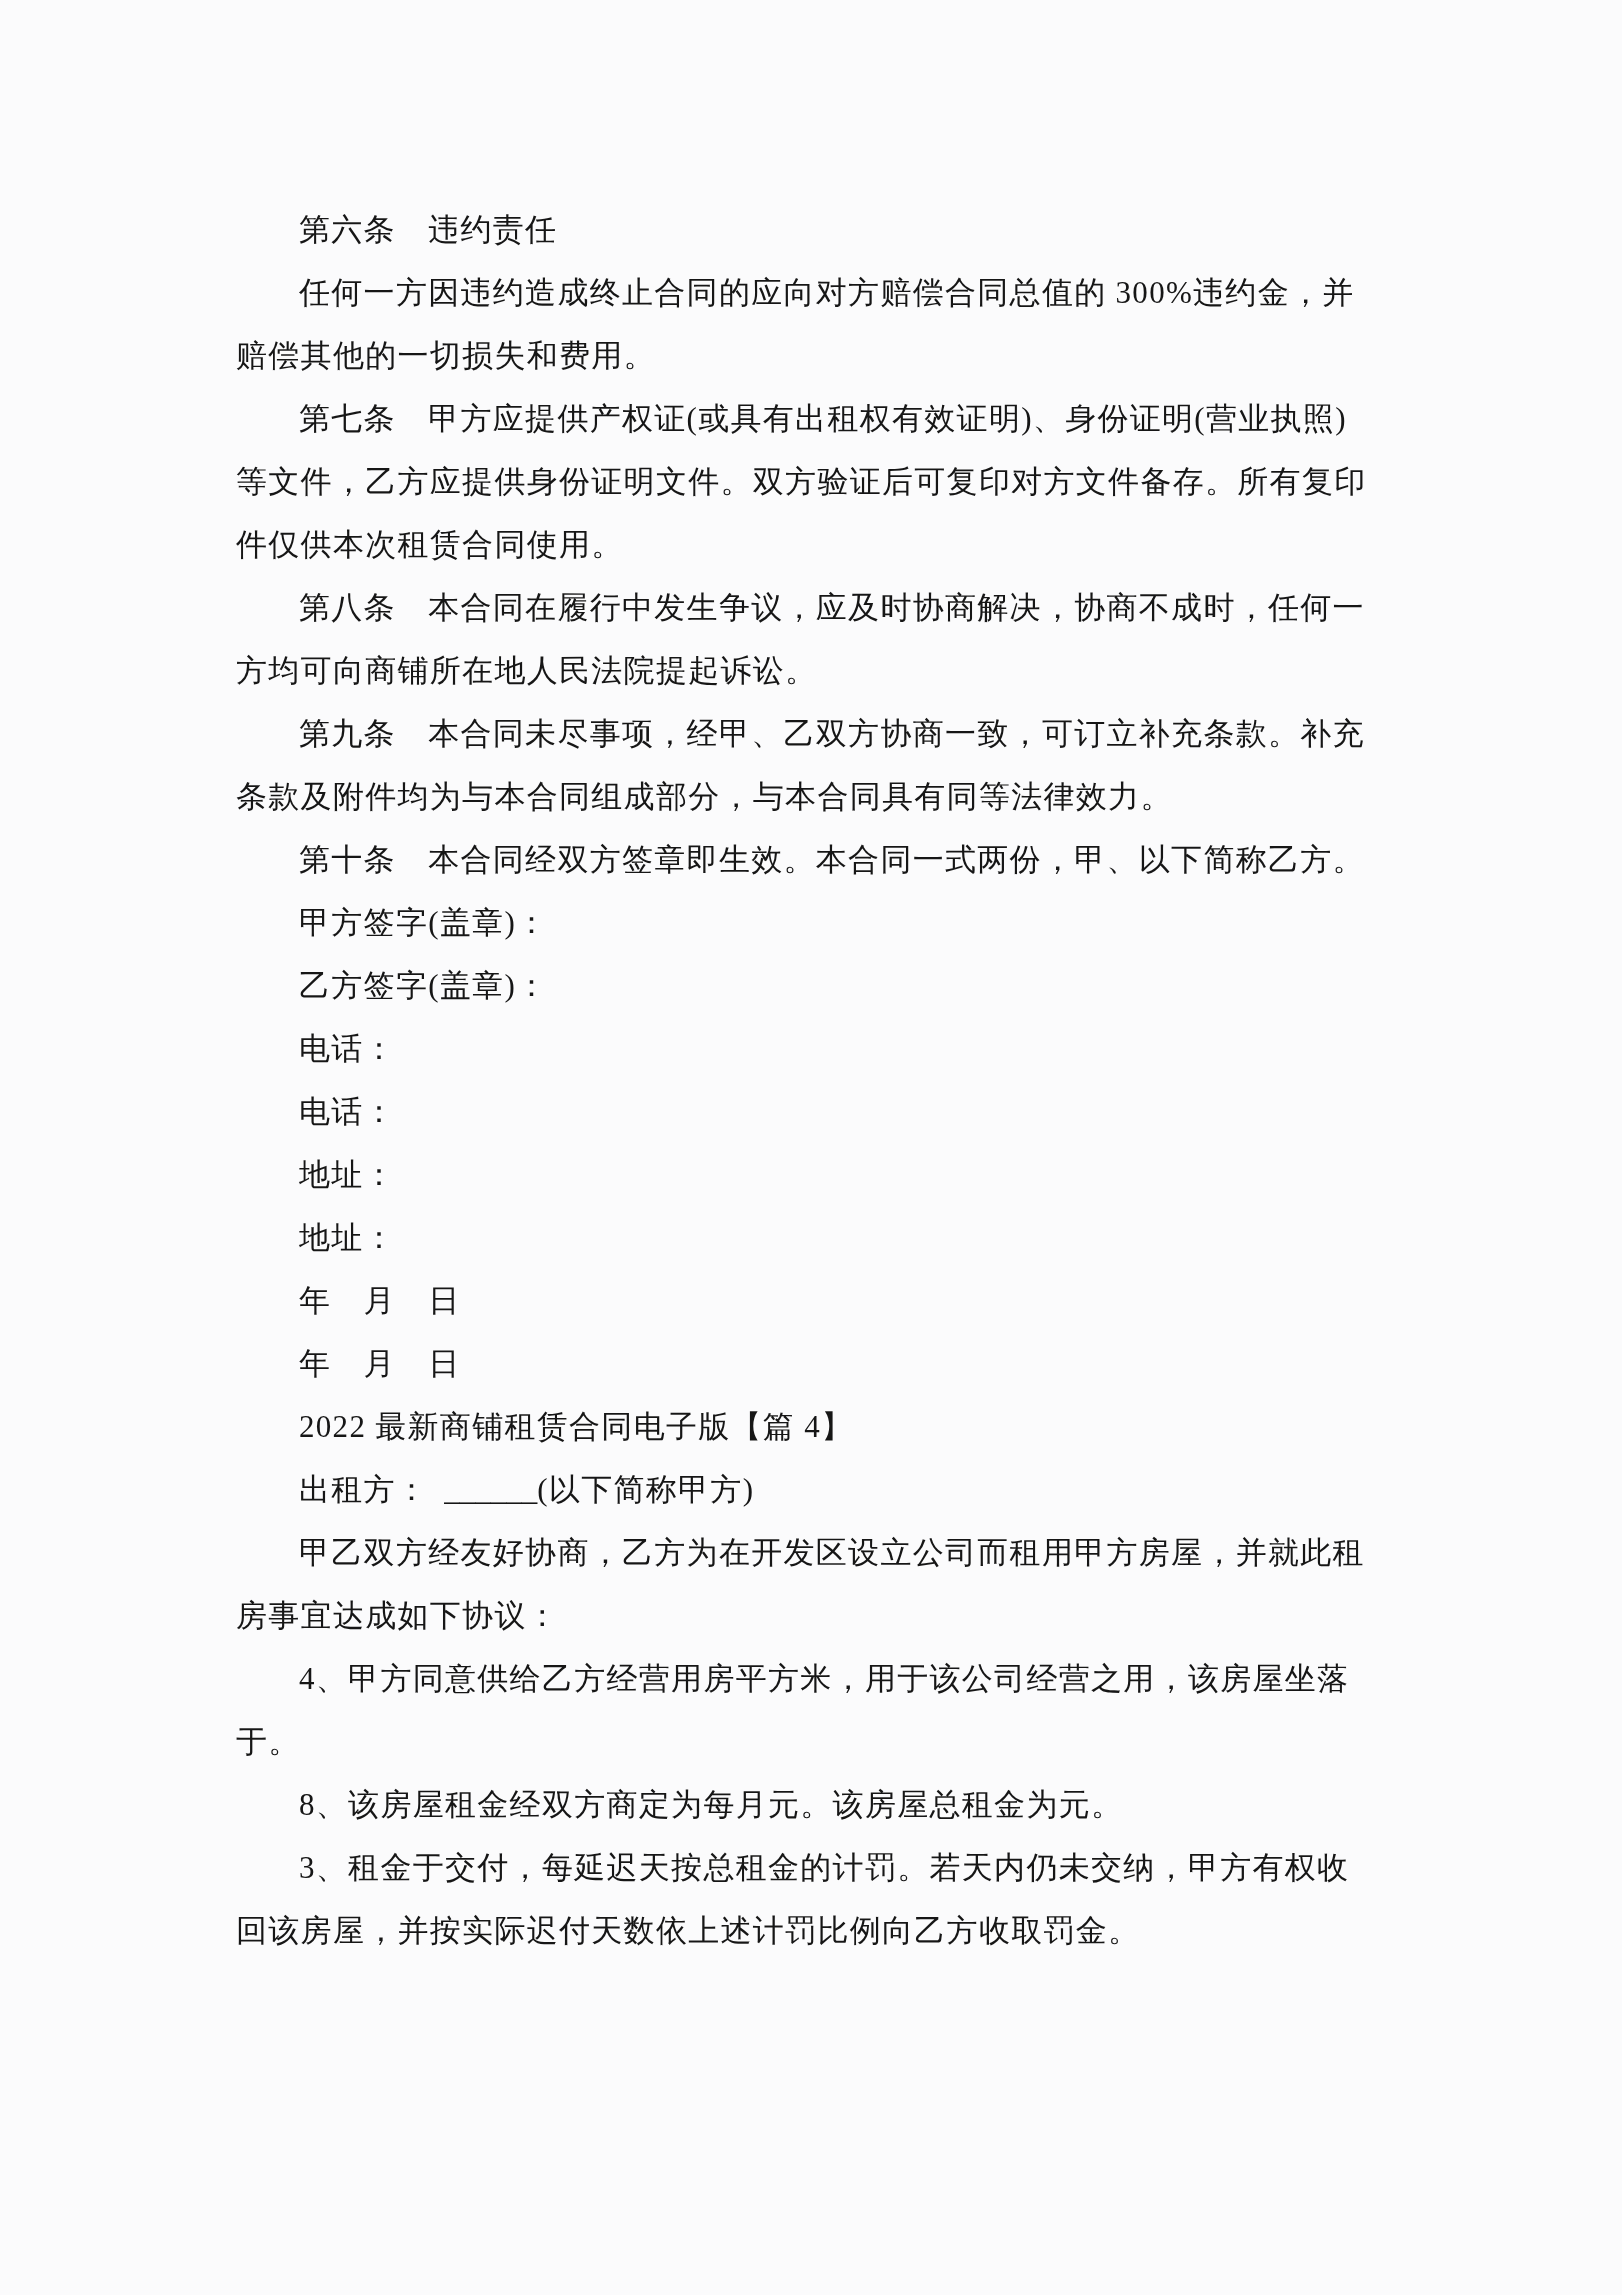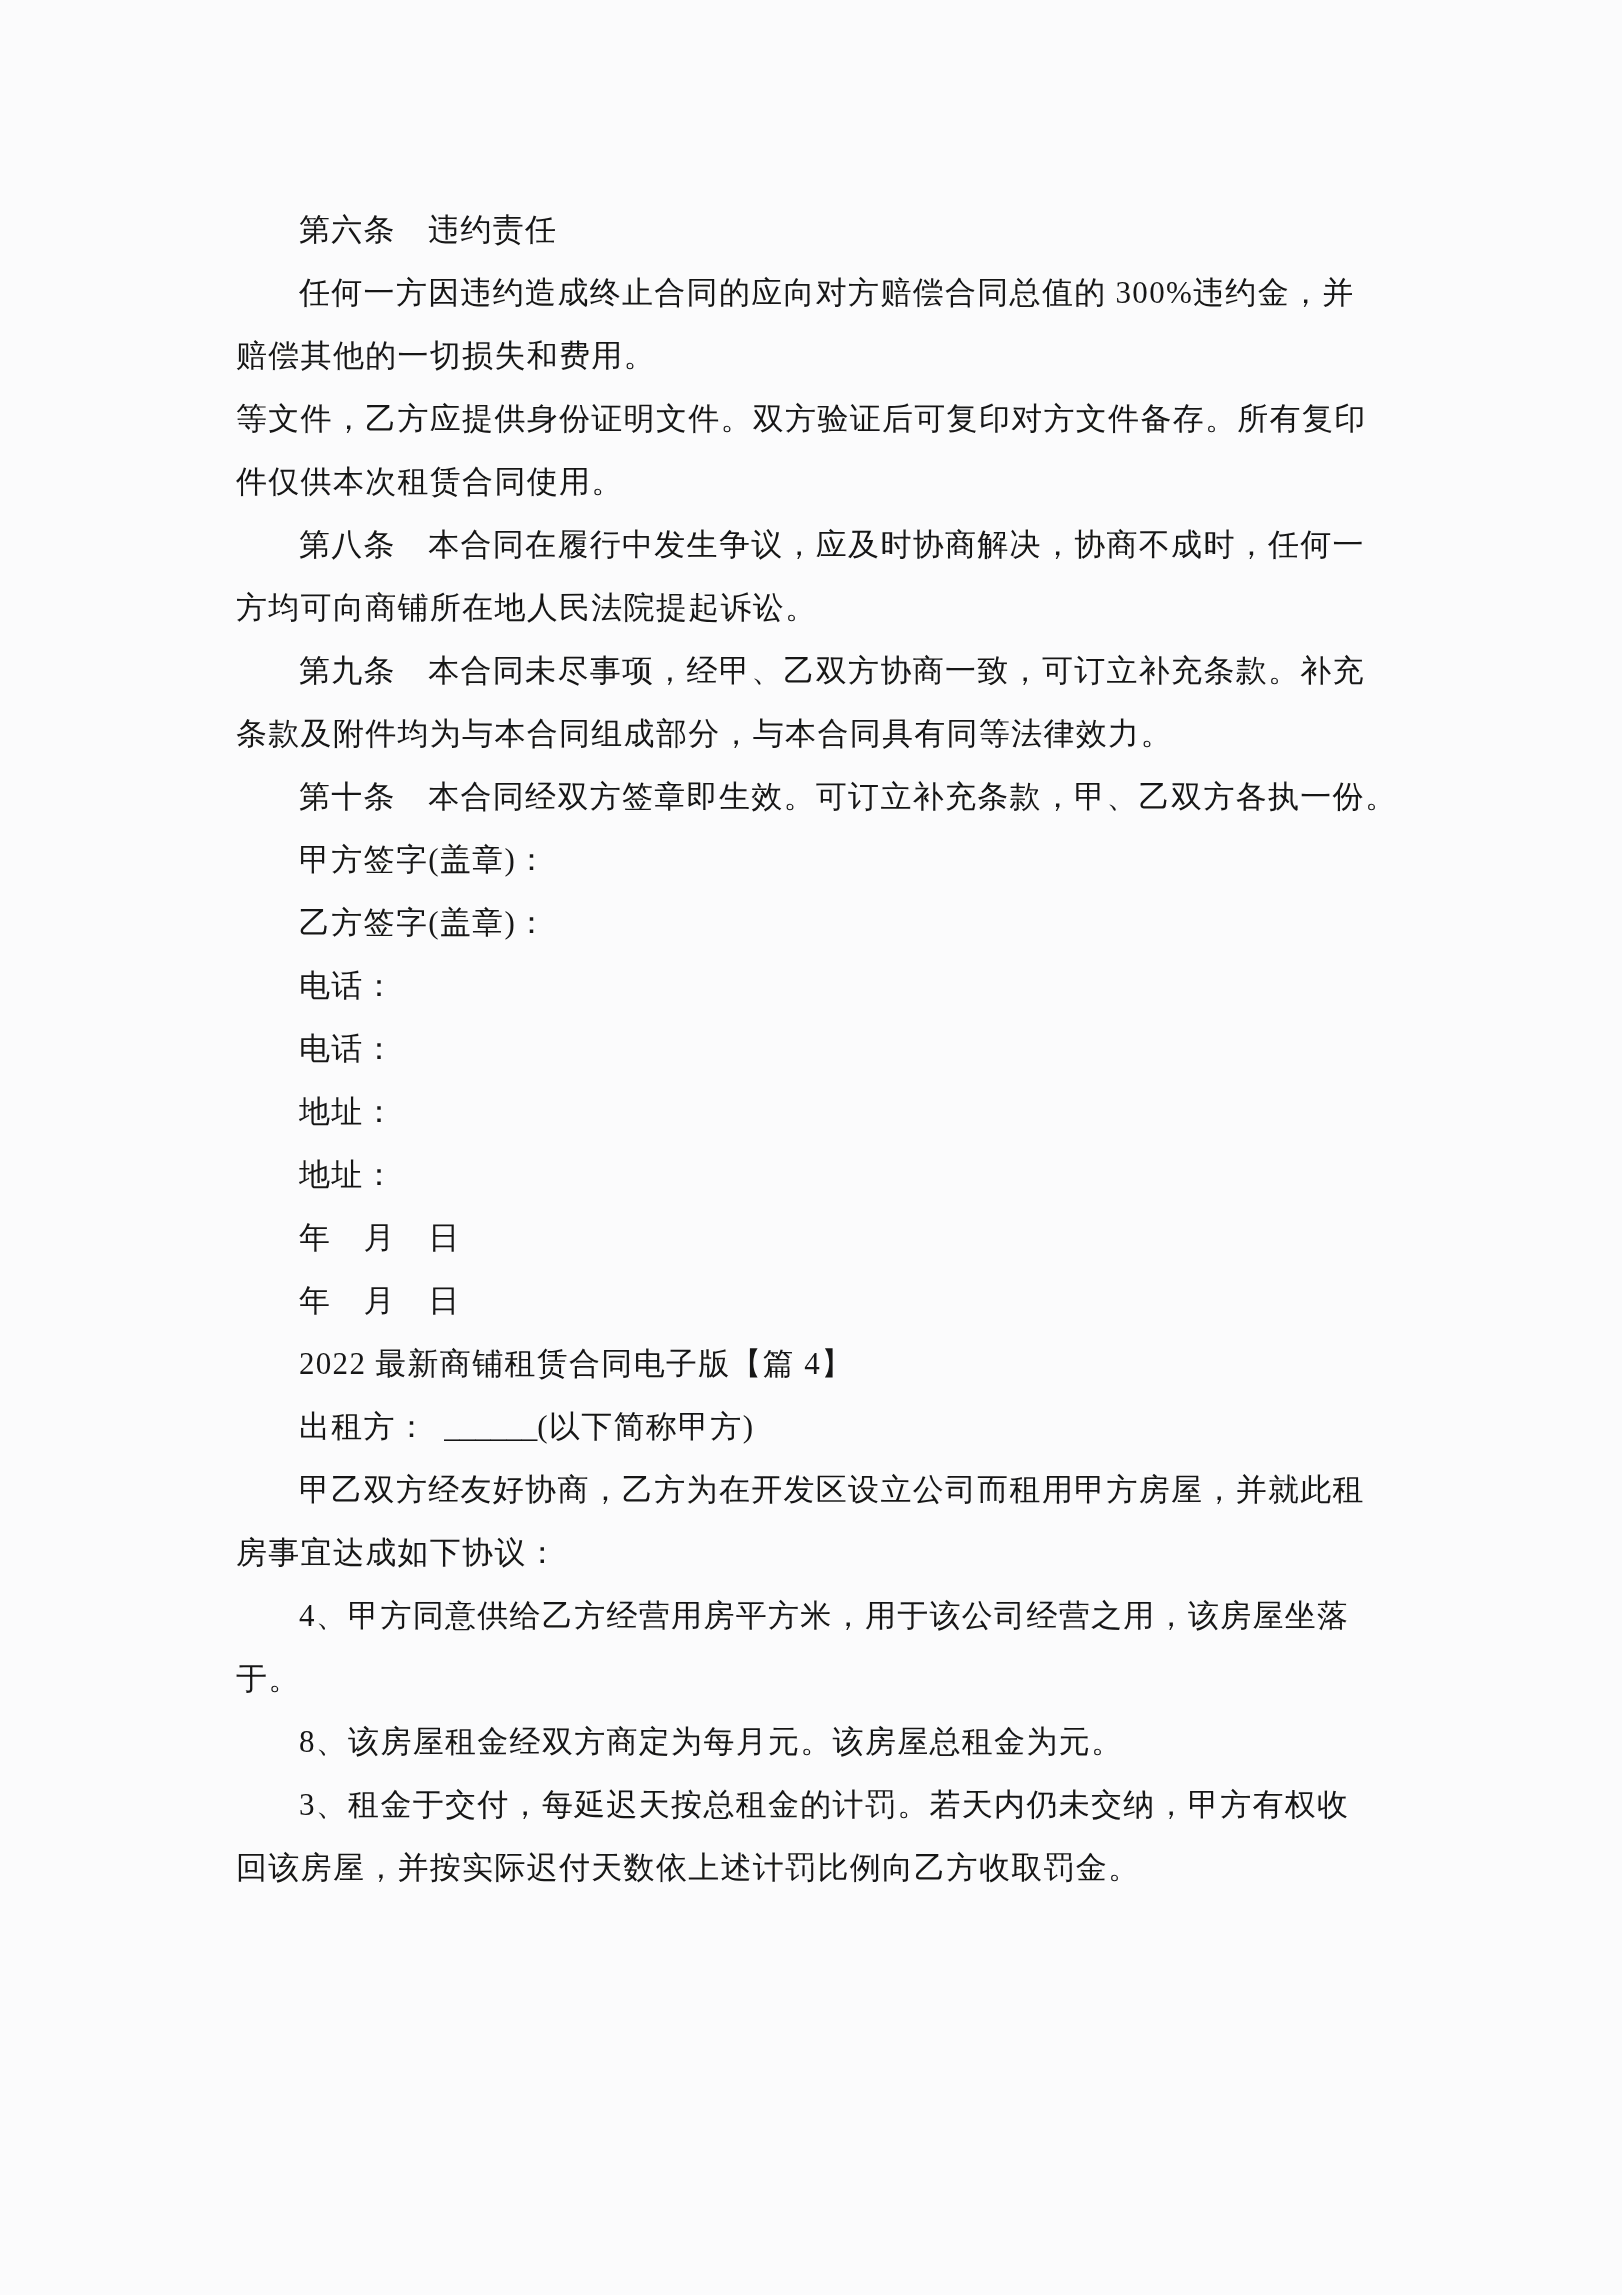--- a/index.html
+++ b/index.html
@@ -42,27 +42,28 @@
   }
 </style>
 </head>
 <body style="background: rgb(251, 251, 252); color: rgb(22, 22, 22);">
 
 <div class="page">
   <div class="content" id="lines-container">
       <div class="line indent"><span>第六条　违约责任</span></div>
       <div class="line indent"><span>任何一方因违约造成终止合同的应向对方赔偿合同总值的 300%违约金，并</span></div>
       <div class="line"><span>赔偿其他的一切损失和费用。</span></div>
+      <div class="line indent"><span>第七条　甲方应提供产权证(或具有出租权有效证明)、身份证明(营业执照)</span></div>
       <div class="line"><span>等文件，乙方应提供身份证明文件。双方验证后可复印对方文件备存。所有复印</span></div>
       <div class="line"><span>件仅供本次租赁合同使用。</span></div>
       <div class="line indent"><span>第八条　本合同在履行中发生争议，应及时协商解决，协商不成时，任何一</span></div>
       <div class="line"><span>方均可向商铺所在地人民法院提起诉讼。</span></div>
       <div class="line indent"><span>第九条　本合同未尽事项，经甲、乙双方协商一致，可订立补充条款。补充</span></div>
       <div class="line"><span>条款及附件均为与本合同组成部分，与本合同具有同等法律效力。</span></div>
-      <div class="line indent"><span>第十条　本合同经双方签章即生效。可订立补充条款，甲、乙双方各执一份。</span></div>
+      <div class="line indent"><span>第十条　本合同经双方签章即生效。本合同一式两份，甲、以下简称乙方。</span></div>
       <div class="line indent"><span>甲方签字(盖章)：</span></div>
       <div class="line indent"><span>乙方签字(盖章)：</span></div>
       <div class="line indent"><span>电话：</span></div>
       <div class="line indent"><span>电话：</span></div>
       <div class="line indent"><span>地址：</span></div>
       <div class="line indent"><span>地址：</span></div>
       <div class="line indent"><span>年　月　日</span></div>
       <div class="line indent"><span>年　月　日</span></div>
       <div class="line indent"><span>2022 最新商铺租赁合同电子版【篇 4】</span></div>
       <div class="line indent"><span>出租方：</span><span class="blank">______</span><span>(以下简称甲方)</span></div>

